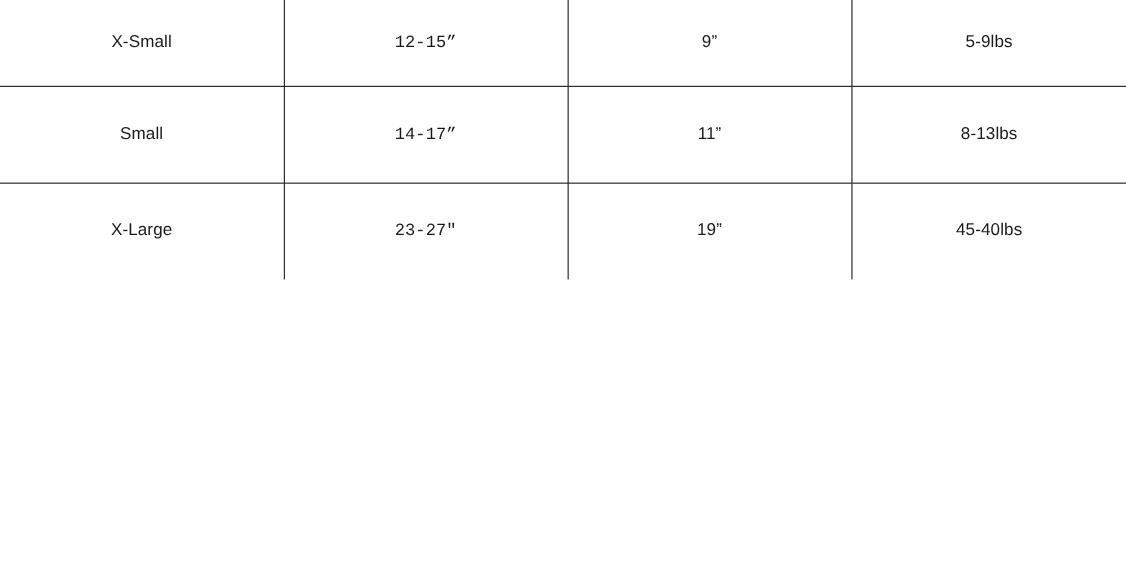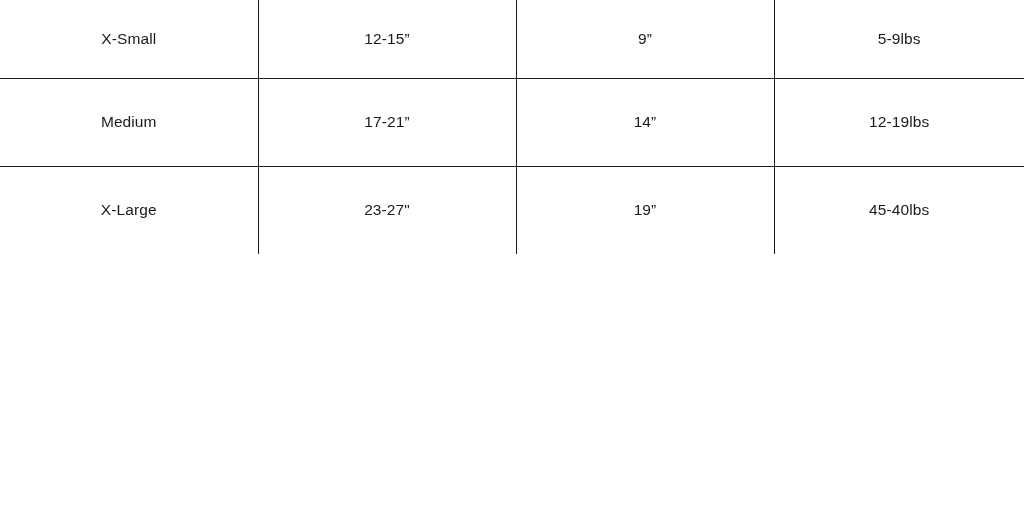--- a/index.html
+++ b/index.html
@@ -36,43 +36,43 @@
   .size-table tr:first-child td {
     border-top: none;
   }
   .size-table tr:last-child td {
     border-bottom: none;
   }
   .size-table td:last-child {
     border-right: none;
   }
   .col-size  { width: 258px; }
-  .col-chest { width: 258px; }
+  .col-chest { width: 258px; font-family: Liberation Mono, monospace; }
   .col-len   { width: 258px; }
   .col-wt    { width: 250px; }
   
   .size-table tr:first-child td { height: 78px; }
   .size-table tr:last-child td { height: 88px; }
 </style>
 </head>
 <body>
 
 <table class="size-table">
   <tbody>
     <tr>
       <td class="col-size">X-Small</td>
       <td class="col-chest">12-15”</td>
       <td class="col-len">9”</td>
       <td class="col-wt">5-9lbs</td>
     </tr>
     <tr>
-      <td class="col-size">Medium</td>
-      <td class="col-chest">17-21”</td>
-      <td class="col-len">14”</td>
-      <td class="col-wt">12-19lbs</td>
+      <td class="col-size">Small</td>
+      <td class="col-chest">14-17”</td>
+      <td class="col-len">11”</td>
+      <td class="col-wt">8-13lbs</td>
     </tr>
     <tr>
       <td class="col-size">X-Large</td>
       <td class="col-chest">23-27"</td>
       <td class="col-len">19”</td>
       <td class="col-wt">45-40lbs</td>
     </tr>
   </tbody>
 </table>
 

